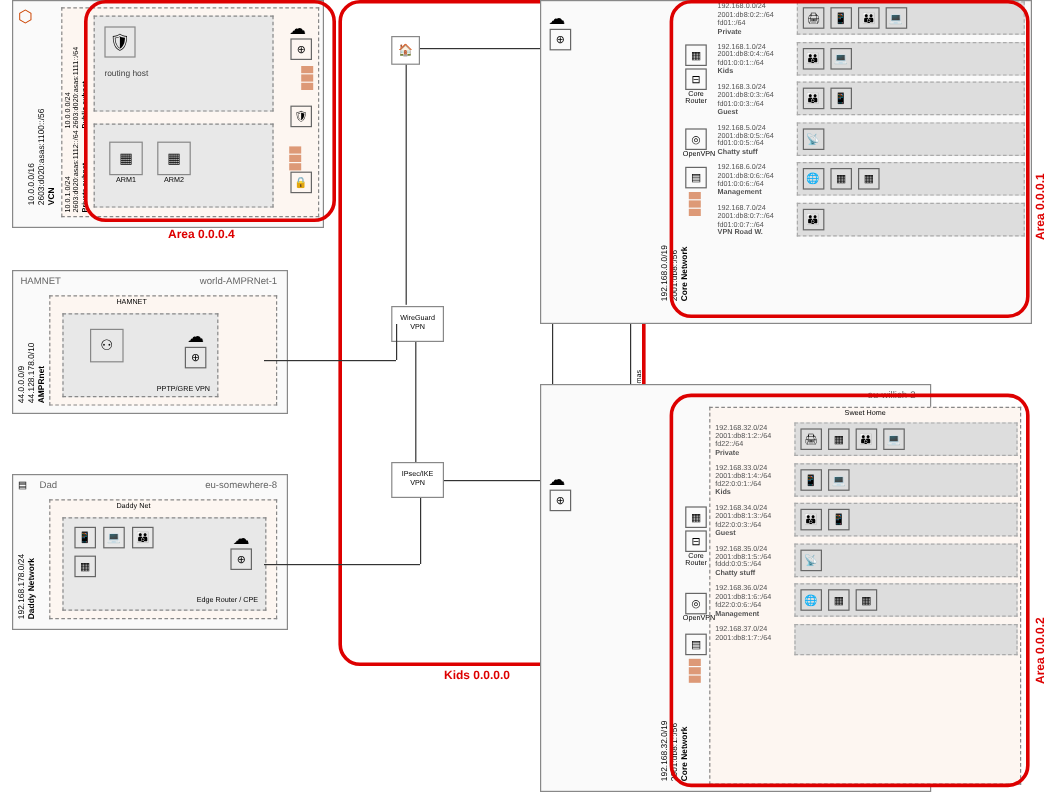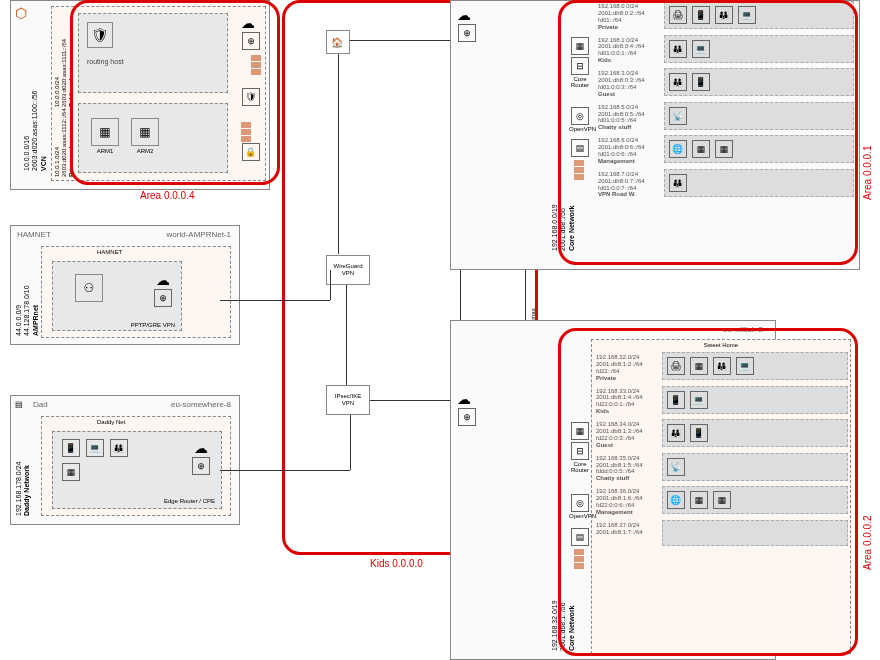--- a/index.html
+++ b/index.html
@@ -1,21 +1,21 @@
 <!DOCTYPE html>
 <html><head>
 <meta charset="utf-8">
 <style>
 *{box-sizing:border-box;margin:0;padding:0}
 body{font-family:Arial,sans-serif;font-size:8px;background:#fff;width:880px;height:660px;position:relative;overflow:hidden}
 .box{position:absolute;border:1px solid #888}
 .dashed{border-style:dashed}
 .rotated{writing-mode:vertical-rl;transform:rotate(180deg);font-size:7px;line-height:1.2}
 .red-area{border:3px solid #d00;border-radius:18px;position:absolute}
-.area-label{color:#d00;font-size:10px;font-weight:normal;position:absolute}
+.area-label{color:#d00;font-size:10px;font-weight:bold;position:absolute}
 .area-label-v{writing-mode:vertical-rl;transform:rotate(180deg)}
 .mini-icon{width:18px;height:18px;border:1px solid #666;display:inline-flex;align-items:center;justify-content:center;font-size:9px;margin:1px}
 .device-box{width:28px;height:28px;border:1px solid #888;display:inline-flex;align-items:center;justify-content:center;margin:2px;font-size:12px}
 .label{font-size:7px;color:#444}
 .section-title{font-size:8px;color:#666;padding:2px}
 .vlan-row{display:flex;align-items:flex-start;margin-bottom:2px}
 .vlan-info{width:68px;font-size:6px;line-height:1.15;color:#555;padding:2px}
 .vlan-icons{flex:1;background:#ddd;padding:3px;border:1px dashed #aaa;min-height:26px;display:flex;gap:3px;flex-wrap:wrap;align-items:center}
 .cloud{font-size:14px}
 .line{position:absolute;background:#333}

